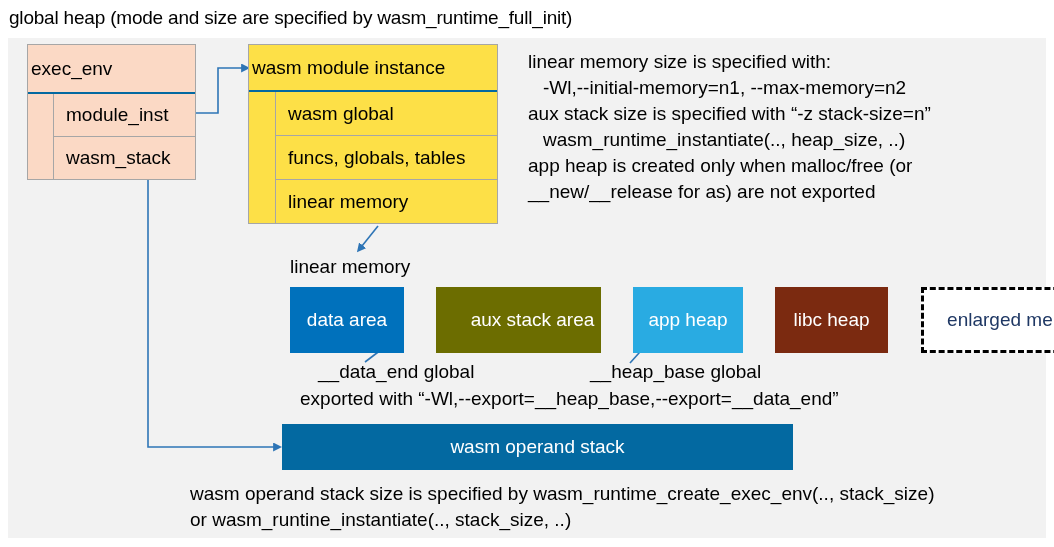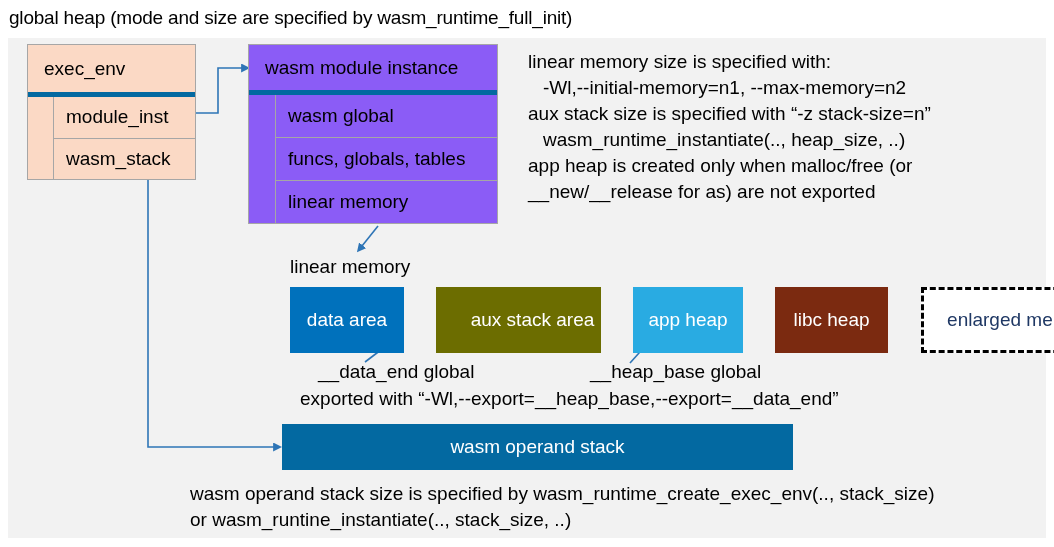--- a/index.html
+++ b/index.html
@@ -11,21 +11,21 @@
   .title { position:absolute; left:9px; top:7px; font-size:19px; letter-spacing:-0.2px; }
 
   .panel { position:absolute; left:8px; top:38px; width:1038px; height:500px; }
 
   .connectors { position:absolute; left:0; top:0; width:1038px; height:500px; pointer-events:none; }
 
   .box { position:absolute; border:1px solid #A6A6A6; box-sizing:border-box;
          font-size:19px; display:flex; flex-direction:column; }
   .box-exec   { left:19px;  top:6px; width:169px; height:136px; }
   .box-module { left:240px; top:6px; width:250px; height:180px; }
-  .box-header { border-bottom:5px solid #0369a1; padding-left:16px;
+  .box-header { border-bottom:2px solid #0369a1; padding-left:3px;
                 display:flex; align-items:center; flex:0 0 auto; }
   .box-exec .box-header   { height:47px; }
   .box-module .box-header { height:45px; }
   .box-body { flex:1; display:flex; min-height:0; }
   .gutter { border-right:1px solid #A6A6A6; }
   .box-exec .gutter   { width:25px; }
   .box-module .gutter { width:26px; }
   .rows { flex:1; display:flex; flex-direction:column; }
   .row  { flex:1; display:flex; align-items:center; padding-left:12px;
           border-bottom:1px solid #A6A6A6; }
@@ -80,21 +80,21 @@
     <div class="box-header">exec_env</div>
     <div class="box-body">
       <div class="gutter"></div>
       <div class="rows">
         <div class="row">module_inst</div>
         <div class="row">wasm_stack</div>
       </div>
     </div>
   </div>
 
-  <div class="box box-module" style="background-color: #8b5cf6;">
+  <div class="box box-module" style="background-color: #fde047;">
     <div class="box-header">wasm module instance</div>
     <div class="box-body">
       <div class="gutter"></div>
       <div class="rows">
         <div class="row">wasm global</div>
         <div class="row">funcs, globals, tables</div>
         <div class="row">linear memory</div>
       </div>
     </div>
   </div>

